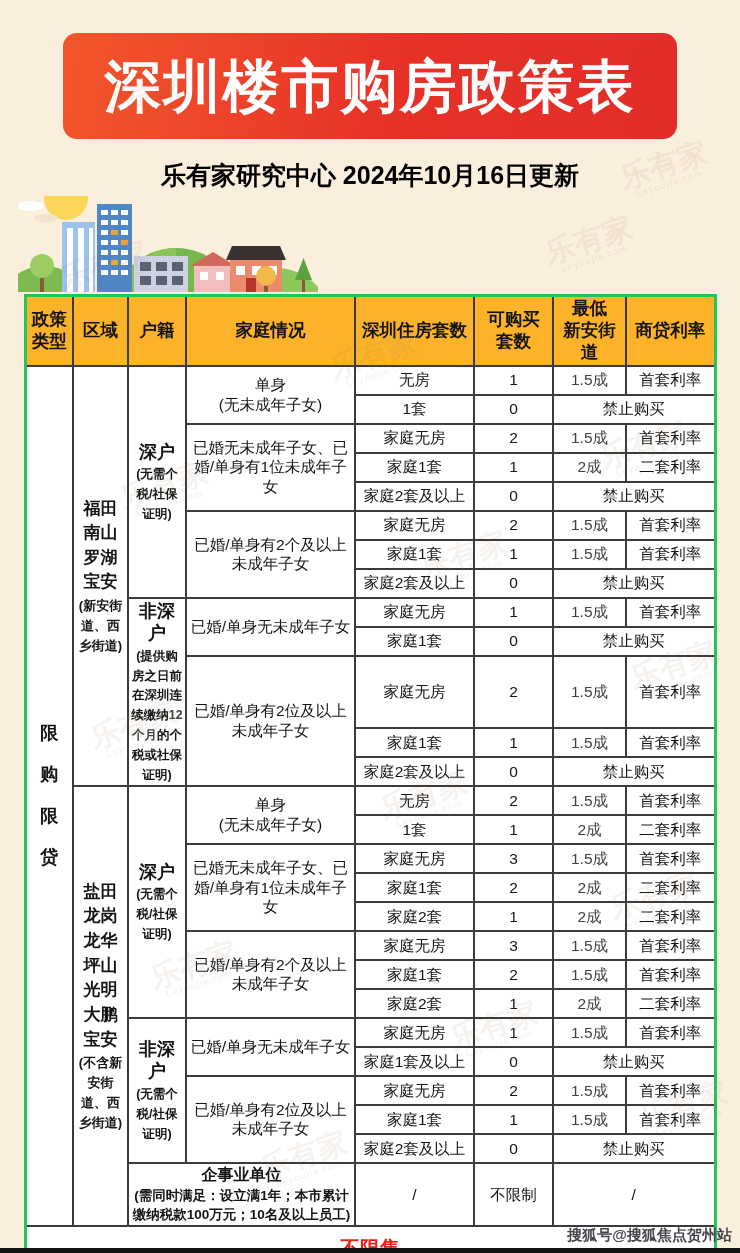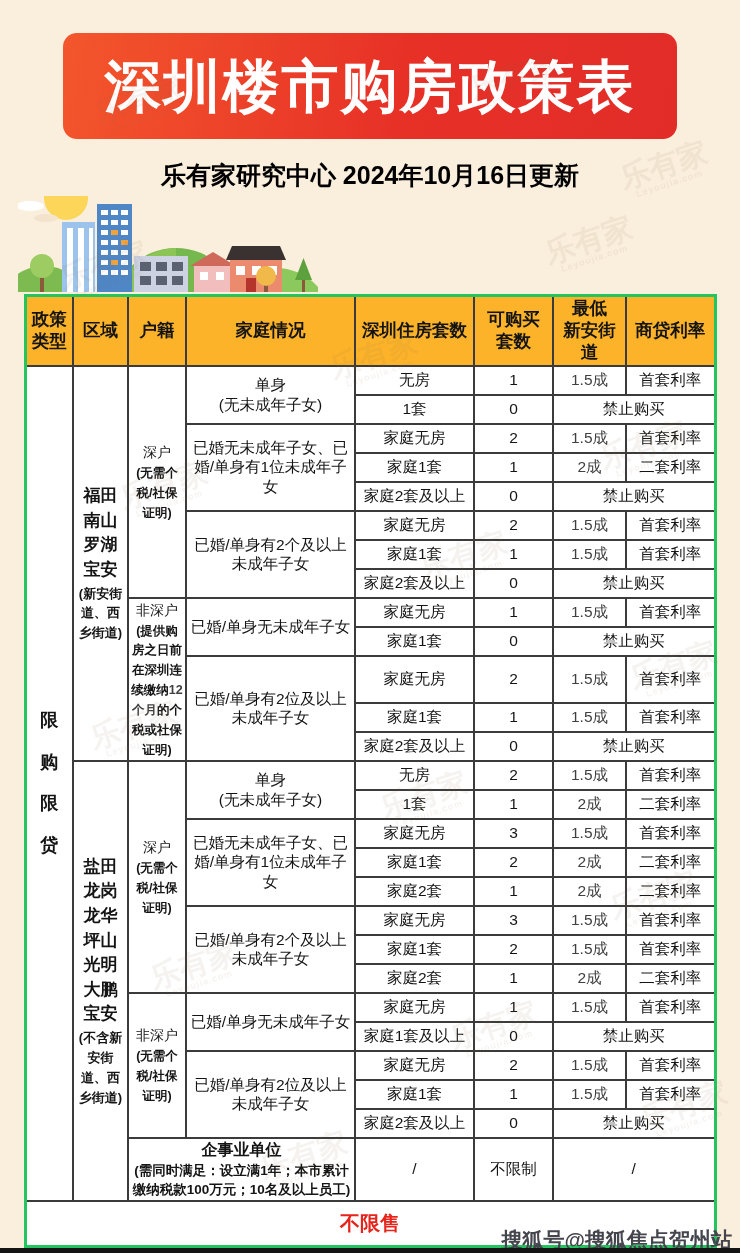--- a/index.html
+++ b/index.html
@@ -25,29 +25,29 @@
   th,td{border:2px solid #3b3b3b;text-align:center;vertical-align:middle;
         white-space:pre-line;padding:1px 2px;color:#141414;}
   thead tr{height:55px;}
   th{background:#fcb32a;font-size:17.5px;font-weight:bold;line-height:1.25;}
   tbody tr{height:29px;}
   td{font-size:15.5px;line-height:1.25;}
   td.red, span.red{color:#404040;}
   td.policy-cell{font-size:18px;font-weight:bold;line-height:2.3;}
   td.region .rg-main{font-size:17px;font-weight:bold;line-height:1.45;display:inline;}
   td.region .rg-sub{font-size:13px;font-weight:bold;line-height:1.3;display:inline;}
-  td.hukou .hk-main{font-size:14px;font-weight:normal;}
+  td.hukou .hk-main{font-size:18px;font-weight:bold;}
   td.hukou .hk-sub{font-size:12.5px;font-weight:bold;line-height:1.35;}
   td.ent .ent-main{font-size:16px;font-weight:bold;}
   td.ent .ent-sub{font-size:13.5px;font-weight:bold;line-height:1.3;}
   td.nolimit{font-size:20px;font-weight:bold;color:#e7241b;font-family:Liberation Serif, serif;}
 
   
   .footer-note{position:absolute;top:1200px;right:36px;font-size:22px;font-weight:bold;color:#8a4a22;}
-  .sohu{position:absolute;top:1226px;right:8px;font-size:21px;font-weight:bold;color:#45454d;}
+  .sohu{position:absolute;top:1226px;right:8px;font-size:15px;font-weight:bold;color:#45454d;}
   .bottom-bar{position:absolute;bottom:0;left:0;width:740px;height:5px;background:#141414;}
 
   
   .wm-layer{position:absolute;inset:0;pointer-events:none;z-index:6;}
   .wm{position:absolute;transform:rotate(-18deg);color:#8a6a45;opacity:0.08;
       font-weight:bold;text-align:center;line-height:1;}
   .wm .wm-big{font-size:30px;display:block;}
   .wm .wm-small{font-size:9px;display:block;letter-spacing:1px;}
 </style>
 </head>

